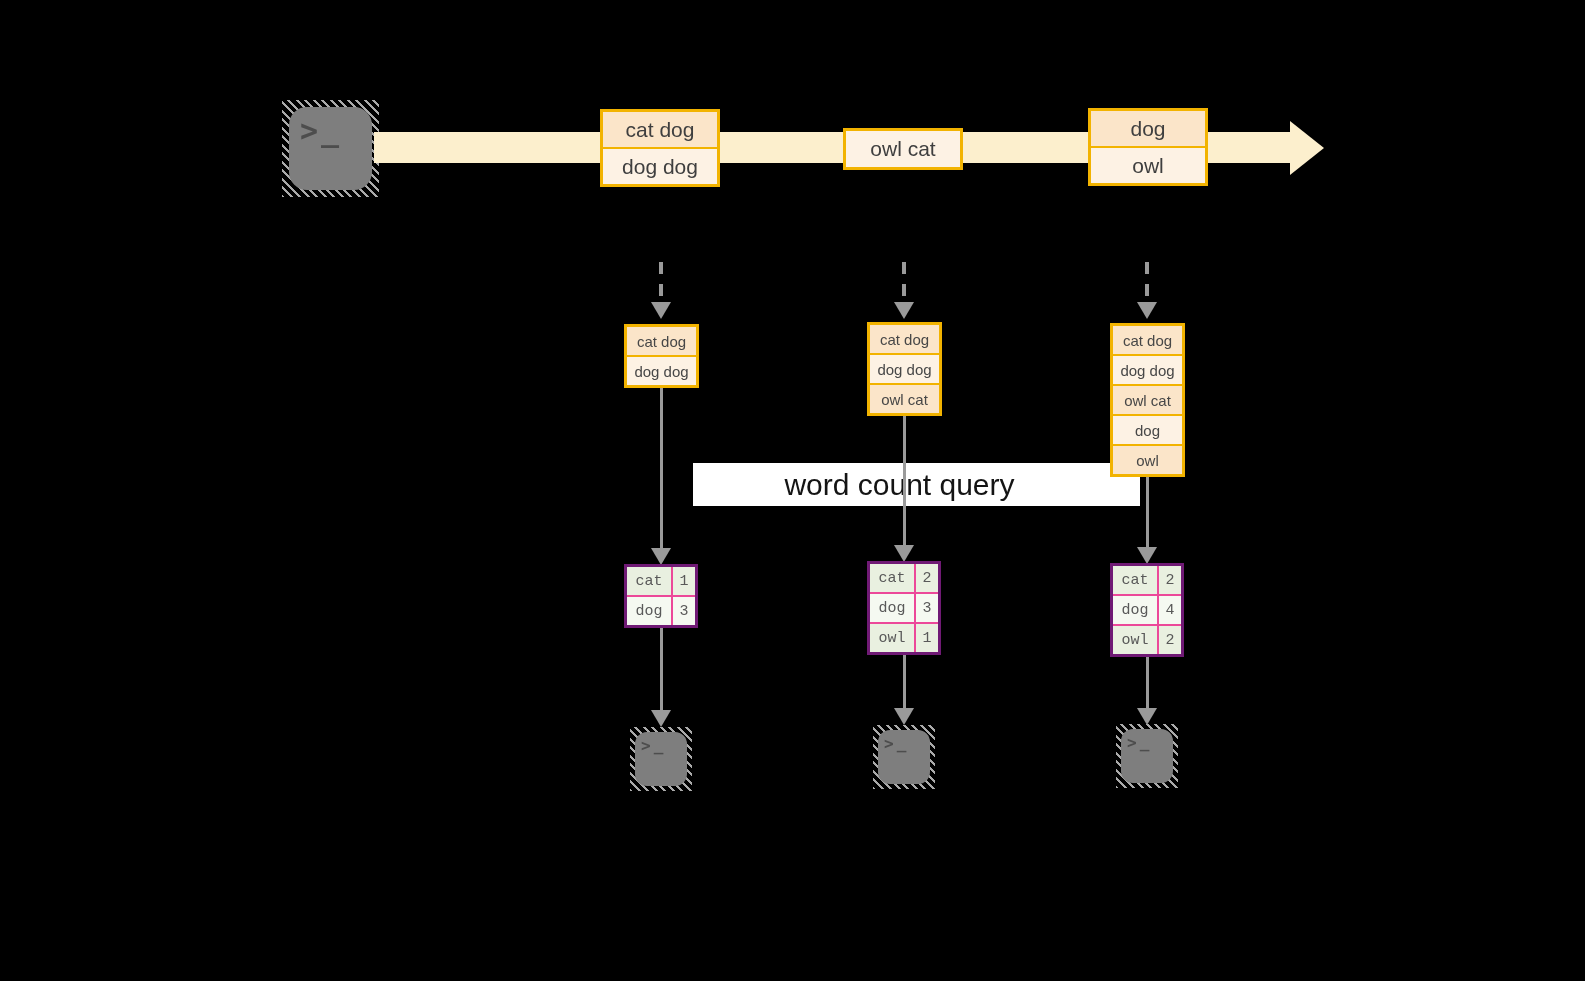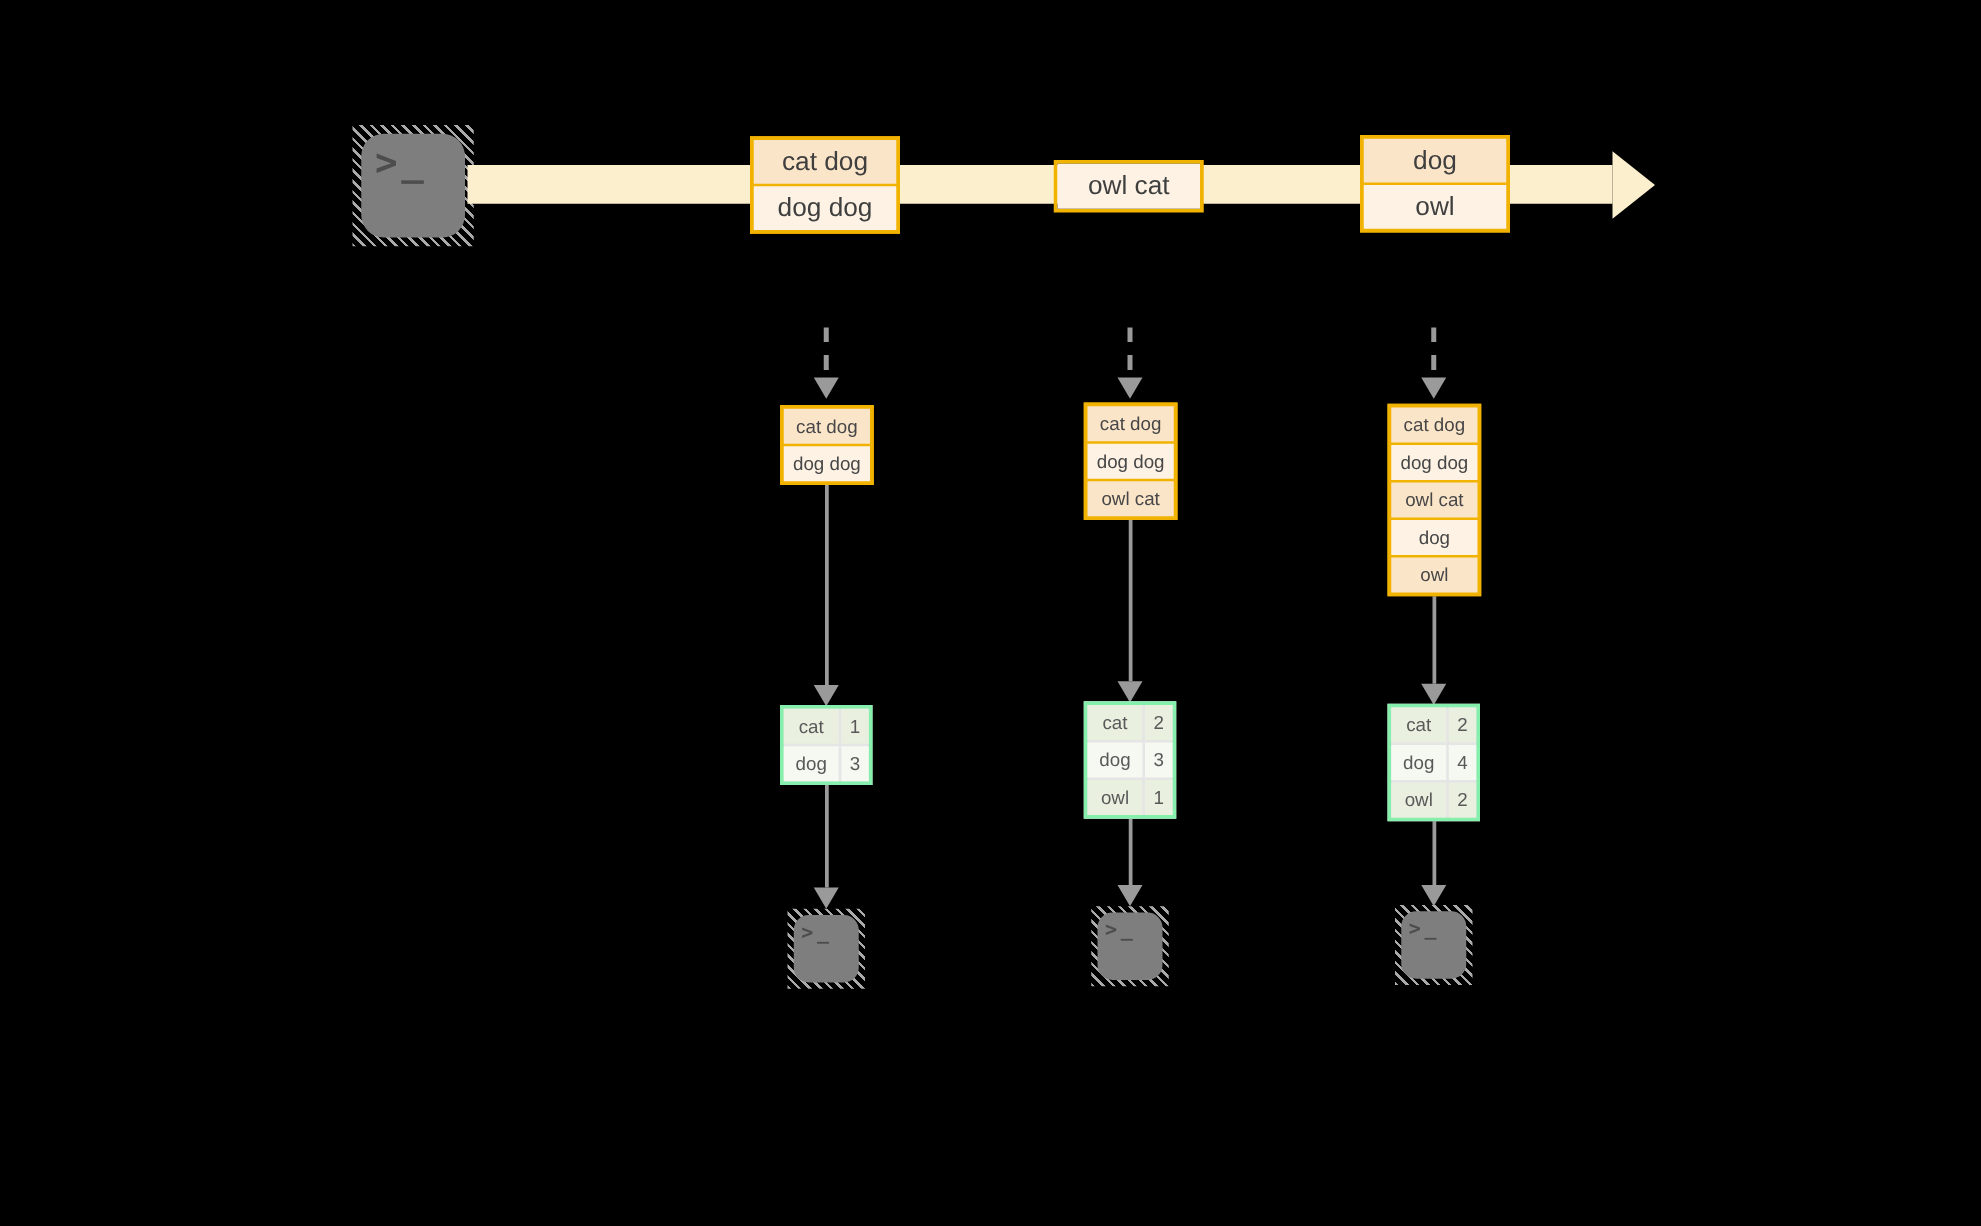--- a/index.html
+++ b/index.html
@@ -26,22 +26,22 @@
   .obox{position:absolute;box-sizing:border-box;border:3px solid #F2B300;background:#F2B300;
     display:flex;flex-direction:column;gap:2px;z-index:3;}
   .obox .cell{display:flex;align-items:center;justify-content:center;color:#3f3f3f;}
   .batch{width:120px;}
   .batch .cell{height:35px;font-size:21px;}
   .state{width:75px;z-index:7;}
   .state .cell{height:28px;font-size:15px;color:#474747;}
   .fill-dark{background:#FBE5C9;text-align:right;}
   .fill-light{background:#FDF2E4;}
   
-  .gtable{position:absolute;box-sizing:border-box;width:74px;border:3px solid #86efac;background:#e5e5e5;
-    display:grid;grid-template-columns:1fr 22px;gap:2px;z-index:7;}
+  .gtable{position:absolute;box-sizing:border-box;width:74px;border:3px solid #701a75;background:#ec4899;
+    display:grid;grid-template-columns:1fr 22px;gap:2px;z-index:7;font-family:Liberation Mono, monospace;}
   .gtable .gcell{height:28px;display:flex;align-items:center;justify-content:center;
     font-size:15px;color:#595959;}
   .grow-dark{background:#E9F0E0;}
   .grow-light{background:#F5F9F1;}
   
   .dash{position:absolute;width:4px;z-index:6;
     background:repeating-linear-gradient(to bottom,#9a9a9a 0 12px,transparent 12px 22px);}
   .vline{position:absolute;width:3px;background:#9a9a9a;z-index:6;}
   .ahead{position:absolute;width:0;height:0;z-index:6;
     border-left:10px solid transparent;border-right:10px solid transparent;border-top:17px solid #9a9a9a;}
@@ -92,20 +92,21 @@
     <div class="cell fill-dark">owl cat</div>
   </div>
   <div class="obox state" style="left:1110px;top:323px;">
     <div class="cell fill-dark">cat dog</div>
     <div class="cell fill-light">dog dog</div>
     <div class="cell fill-dark">owl cat</div>
     <div class="cell fill-light">dog</div>
     <div class="cell fill-dark">owl</div>
   </div>
 
+  <div class="query">word count query</div>
 
   <div class="vline" style="left:660px;top:387px;height:161px;"></div>
   <div class="ahead" style="left:651px;top:548px;"></div>
   <div class="vline" style="left:903px;top:416px;height:129px;"></div>
   <div class="ahead" style="left:894px;top:545px;"></div>
   <div class="vline" style="left:1146px;top:477px;height:70px;"></div>
   <div class="ahead" style="left:1137px;top:547px;"></div>
 
   <div class="gtable" style="left:624px;top:564px;">
     <div class="gcell grow-dark">cat</div>

